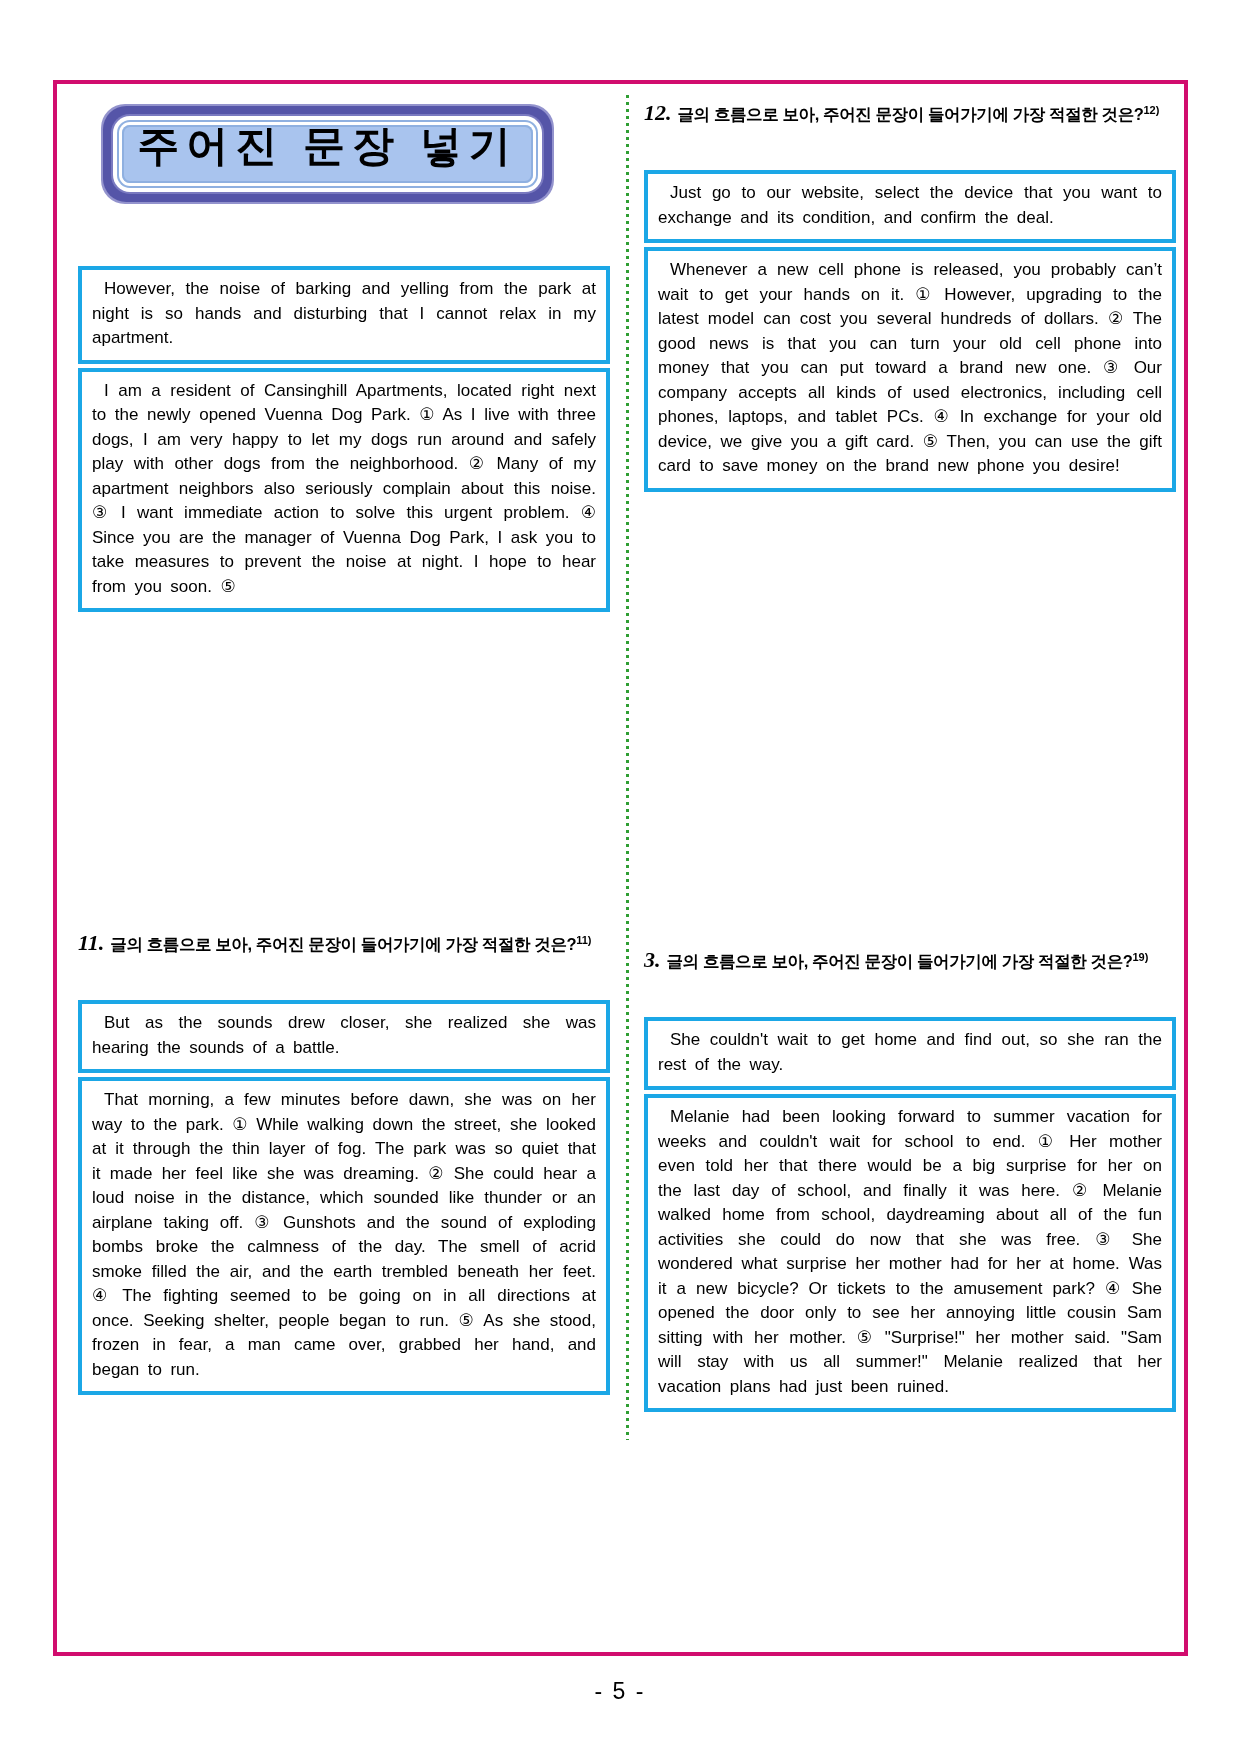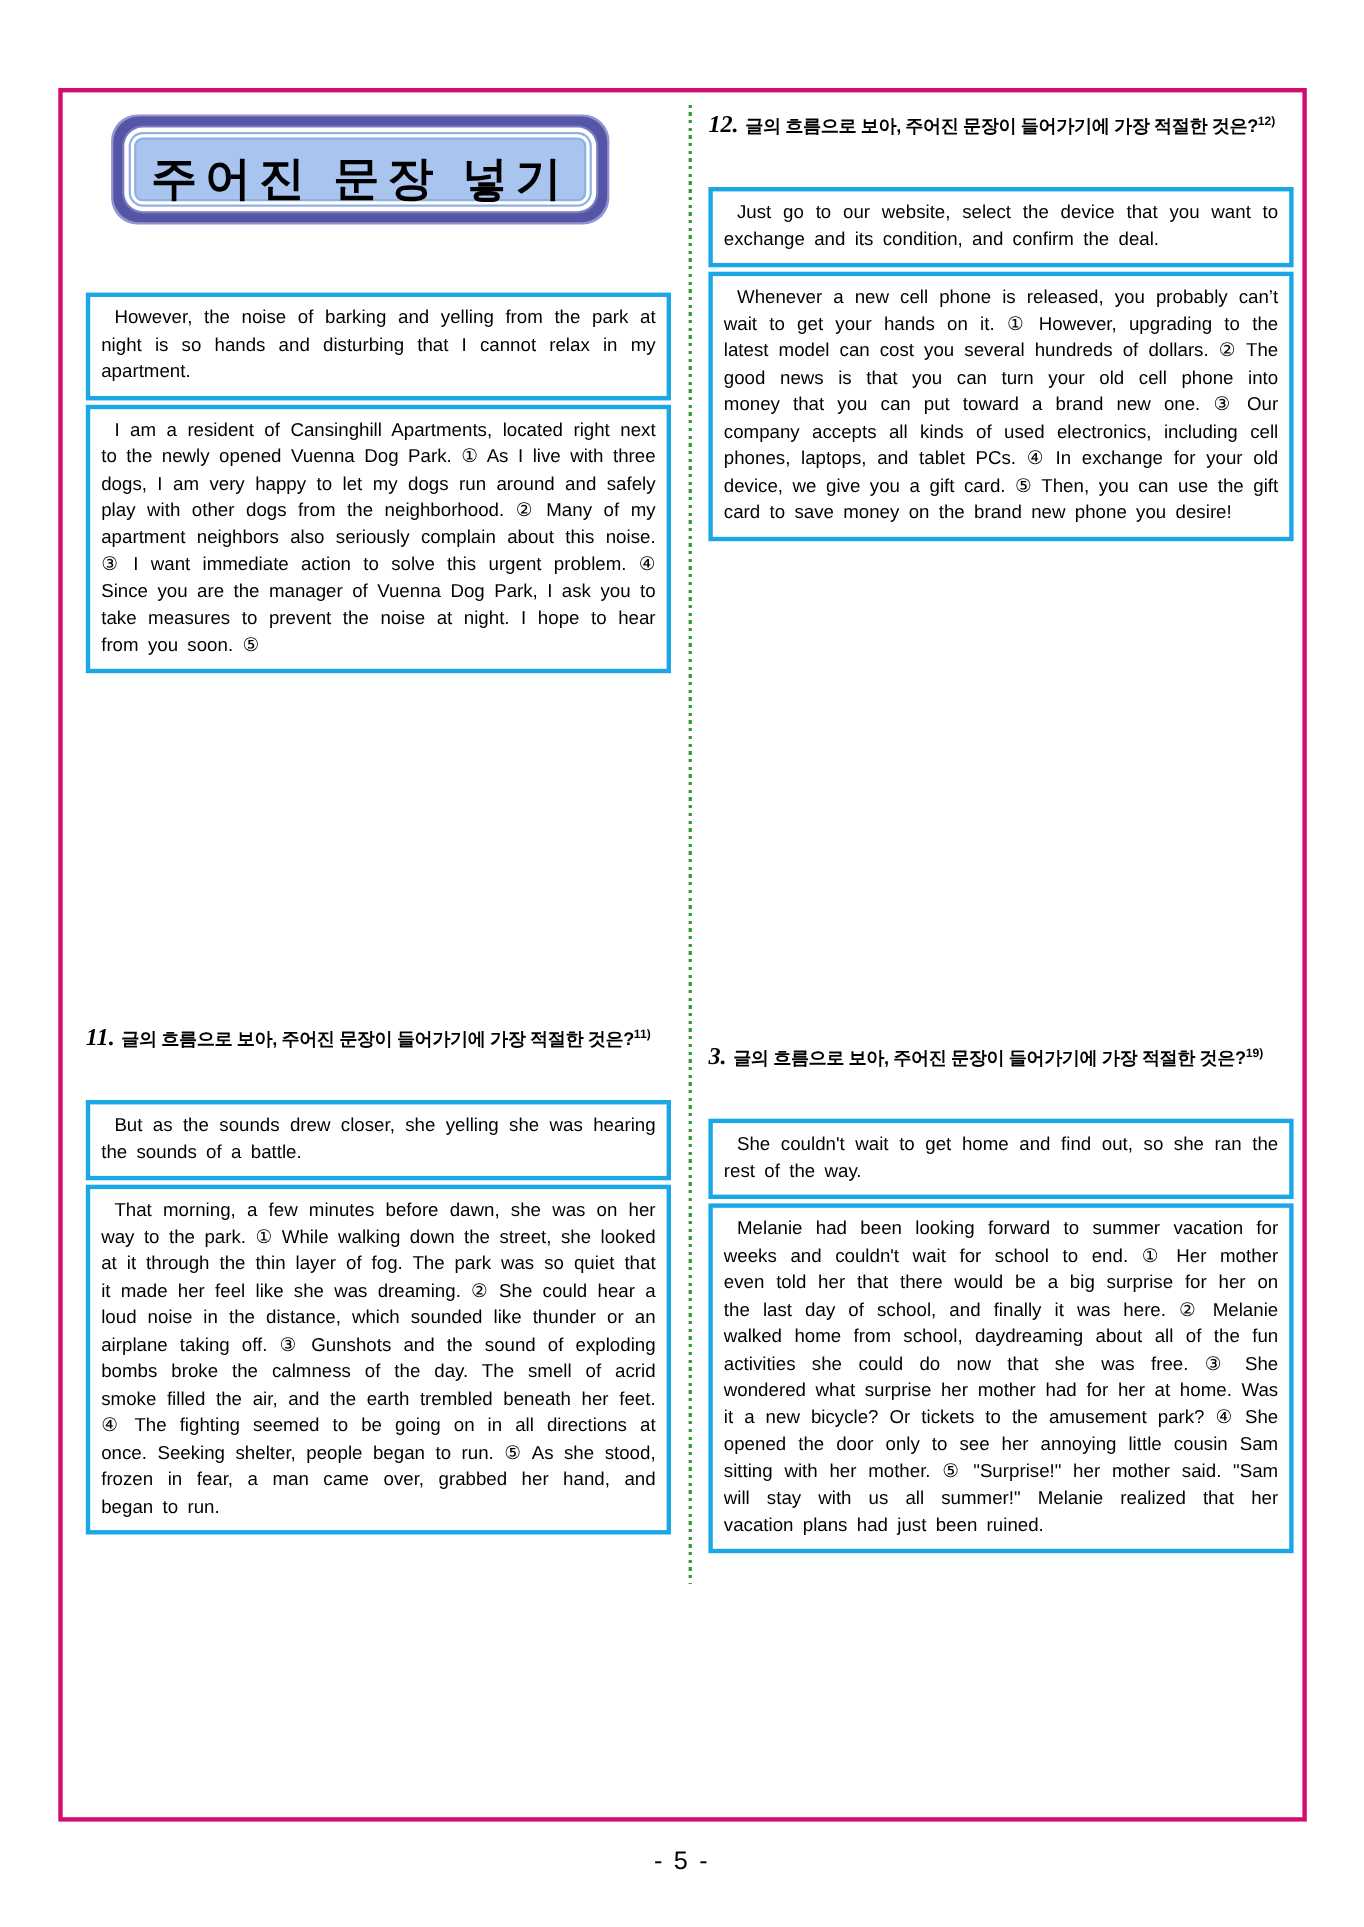--- a/index.html
+++ b/index.html
@@ -41,21 +41,21 @@
     border-radius: 8px;
     box-shadow:
       inset 0 0 0 2px #8fb0e0,
       0 0 0 3px #ffffff,
       0 0 0 5px #8fb0e0,
       0 0 0 9px #ffffff,
       0 0 0 11px #7a7ac0,
       0 0 0 19px #5555a8,
       0 0 0 21px #9393cd;
     display: flex;
-    align-items: flex-end;
+    align-items: flex-start;
     justify-content: center;
   }
   .title-text {
     font-size: 42px;
     font-weight: 700;
     letter-spacing: 7px;
     line-height: 1;
     white-space: nowrap;
   }
   
@@ -124,21 +124,21 @@
 
   <div class="question" style="left:78px; top:222px;">
     <div class="given-box">However, the noise of barking and yelling from the park at night is so hands and disturbing that I cannot relax in my apartment.</div>
     <div class="passage-box">I am a resident of Cansinghill Apartments, located right next to the newly opened Vuenna Dog Park. ① As I live with three dogs, I am very happy to let my dogs run around and safely play with other dogs from the neighborhood. ② Many of my apartment neighbors also seriously complain about this noise. ③ I want immediate action to solve this urgent problem. ④ Since you are the manager of Vuenna Dog Park, I ask you to take measures to prevent the noise at night. I hope to hear from you soon. ⑤</div>
   </div>
 
   <div class="question" style="left:78px; top:930px;">
     <div class="q-header">
       <span class="q-num">11.</span><span class="q-prompt">글의 흐름으로 보아, 주어진 문장이 들어가기에 가장 적절한 것은?</span><span class="q-footnote">11)</span>
     </div>
-    <div class="given-box">But as the sounds drew closer, she yelling she was hearing the sounds of a battle.</div>
+    <div class="given-box">But as the sounds drew closer, she realized she was hearing the sounds of a battle.</div>
     <div class="passage-box">That morning, a few minutes before dawn, she was on her way to the park. ① While walking down the street, she looked at it through the thin layer of fog. The park was so quiet that it made her feel like she was dreaming. ② She could hear a loud noise in the distance, which sounded like thunder or an airplane taking off. ③ Gunshots and the sound of exploding bombs broke the calmness of the day. The smell of acrid smoke filled the air, and the earth trembled beneath her feet. ④ The fighting seemed to be going on in all directions at once. Seeking shelter, people began to run. ⑤ As she stood, frozen in fear, a man came over, grabbed her hand, and began to run.</div>
   </div>
 
   <div class="question" style="left:644px; top:100px;">
     <div class="q-header">
       <span class="q-num">12.</span><span class="q-prompt">글의 흐름으로 보아, 주어진 문장이 들어가기에 가장 적절한 것은?</span><span class="q-footnote">12)</span>
     </div>
     <div class="given-box">Just go to our website, select the device that you want to exchange and its condition, and confirm the deal.</div>
     <div class="passage-box">Whenever a new cell phone is released, you probably can’t wait to get your hands on it. ① However, upgrading to the latest model can cost you several hundreds of dollars. ② The good news is that you can turn your old cell phone into money that you can put toward a brand new one. ③ Our company accepts all kinds of used electronics, including cell phones, laptops, and tablet PCs. ④ In exchange for your old device, we give you a gift card. ⑤ Then, you can use the gift card to save money on the brand new phone you desire!</div>
   </div>

